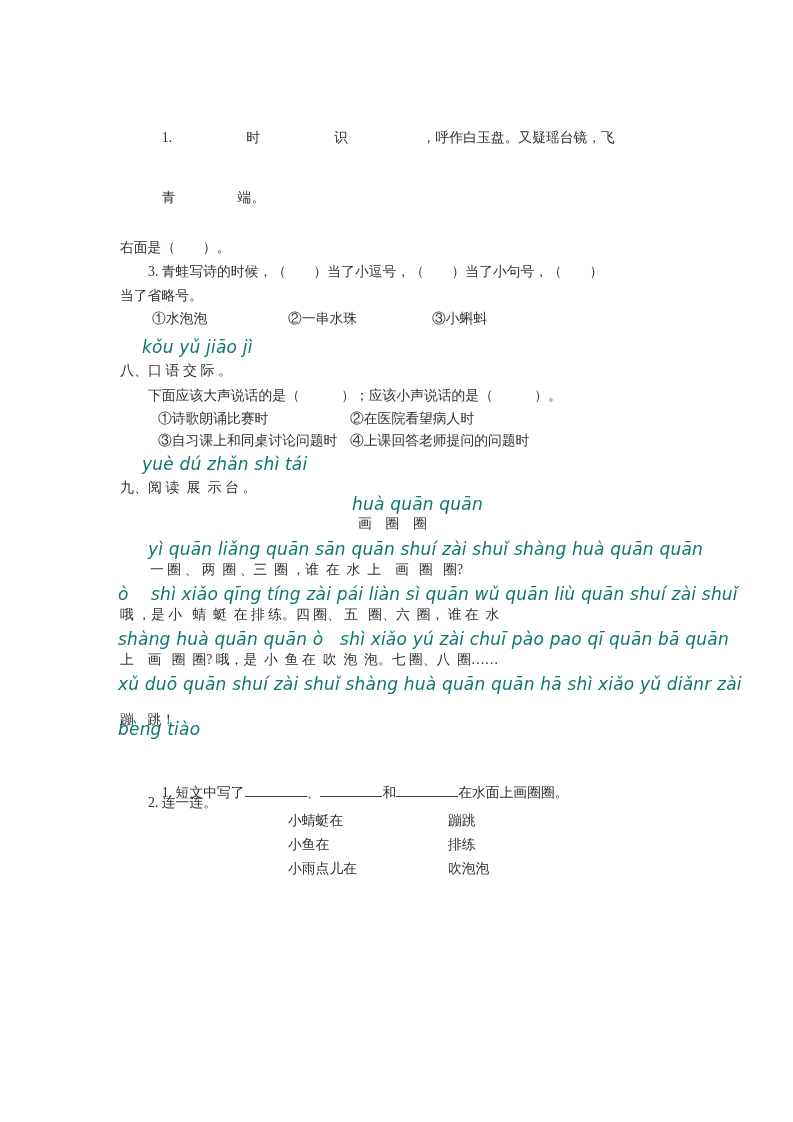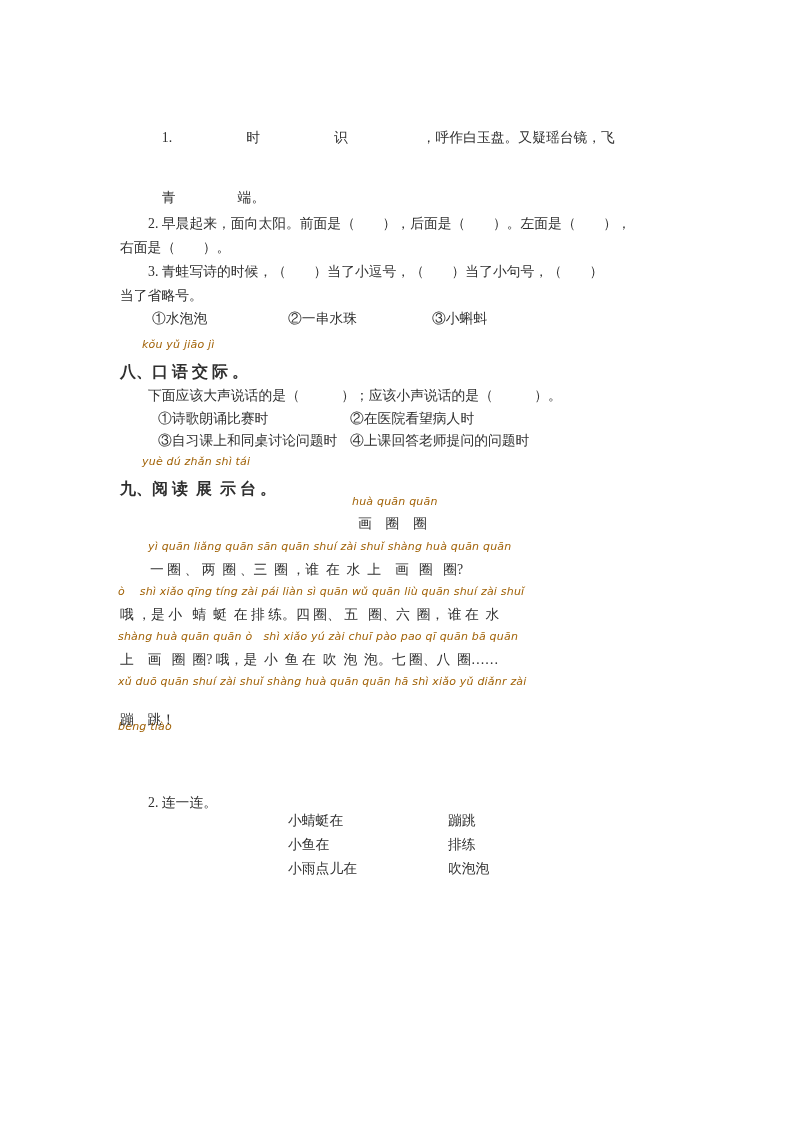--- a/index.html
+++ b/index.html
@@ -30,48 +30,46 @@
     color: #2e2e2e;
   }
   .han {
     font-family: "Liberation Serif", "DejaVu Serif", serif;
     font-size: 13.8px;
     color: #2f2f2f;
   }
   .pinyin {
     font-family: "DejaVu Sans", "Liberation Sans", sans-serif;
     font-style: italic;
-    font-size: 11px;
-    color: #a16207;
+    font-size: 17px;
+    color: #0f766e;
     letter-spacing: 0.2px;
   }
   .small-head {
-    font-size: 16px;
-    font-weight: bold;
+    font-size: 14px;
   }
   .blank-line {
     display: inline-block;
     border-bottom: 1px solid #3a3a3a;
     vertical-align: baseline;
   }
 </style>
 </head>
 <body>
 
 <div class="page">
 
   <div class="row han" style="left:148px; top:117px;">
     <span>1.</span><span style="display:inline-block;width:74px;"></span><span>时</span><span style="display:inline-block;width:74px;"></span><span>识</span><span style="display:inline-block;width:74px;"></span><span>，呼作白玉盘。又疑瑶台镜，飞</span>
   </div>
 
   <div class="row han" style="left:148px; top:177px;">
     <span>青</span><span style="display:inline-block;width:62px;"></span><span>端。</span>
   </div>
 
-  <div class="row han" style="left:148px; top:217px;">2. 早晨起来，面向太阳。前面是（        ），后面是（        ）。左面是（        ），</div>
   <div class="row han" style="left:120px; top:241px;">右面是（        ）。</div>
 
   <div class="row han" style="left:148px; top:265px;">3. 青蛙写诗的时候，（        ）当了小逗号，（        ）当了小句号，（        ）</div>
   <div class="row han" style="left:120px; top:289px;">当了省略号。</div>
 
   <div class="row han" style="left:152px; top:312px;">①水泡泡</div>
   <div class="row han" style="left:288px; top:312px;">②一串水珠</div>
   <div class="row han" style="left:432px; top:312px;">③小蝌蚪</div>
 
   <div class="row pinyin" style="left:142px; top:339px;">kǒu yǔ jiāo jì</div>
@@ -96,20 +94,23 @@
   <div class="row han" style="left:120px; top:608px;">哦 ，是 小   蜻  蜓  在 排 练。四 圈、 五   圈、六  圈， 谁 在  水</div>
 
   <div class="row pinyin" style="left:118px; top:631px;">shàng huà quān quān ò   shì xiǎo yú zài chuī pào pao qī quān bā quān</div>
   <div class="row han" style="left:120px; top:653px;">上    画   圈  圈? 哦，是  小  鱼 在  吹  泡  泡。七 圈、八  圈……</div>
 
   <div class="row pinyin" style="left:118px; top:676px;">xǔ duō quān shuí zài shuǐ shàng huà quān quān hā shì xiǎo yǔ diǎnr zài</div>
 
   <div class="row pinyin" style="left:118px; top:721px;">bèng tiào</div>
   <div class="row han" style="left:120px; top:713px;text-align:center;">蹦    跳！</div>
 
+  <div class="row han" style="left:148px; top:772px;">
+    <span>1. 短文中写了</span><span class="blank-line" style="width:62px;"></span><span>、</span><span class="blank-line" style="width:62px;"></span><span>和</span><span class="blank-line" style="width:62px;"></span><span>在水面上画圈圈。</span>
+  </div>
 
   <div class="row han" style="left:148px; top:796px;">2. 连一连。</div>
 
   <div class="row han" style="left:288px; top:814px;">小蜻蜓在</div>
   <div class="row han" style="left:288px; top:838px;">小鱼在</div>
   <div class="row han" style="left:288px; top:862px;">小雨点儿在</div>
 
   <div class="row han" style="left:448px; top:814px;">蹦跳</div>
   <div class="row han" style="left:448px; top:838px;">排练</div>
   <div class="row han" style="left:448px; top:862px;text-align:center;">吹泡泡</div>

